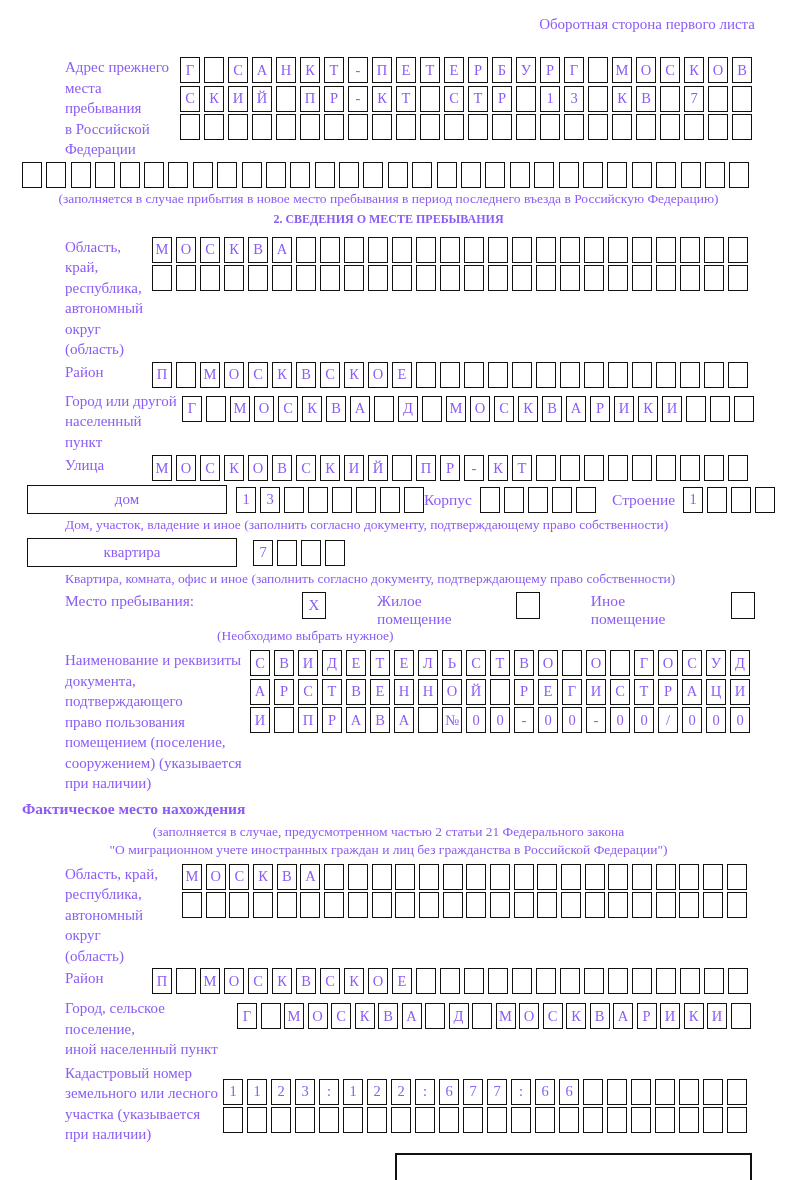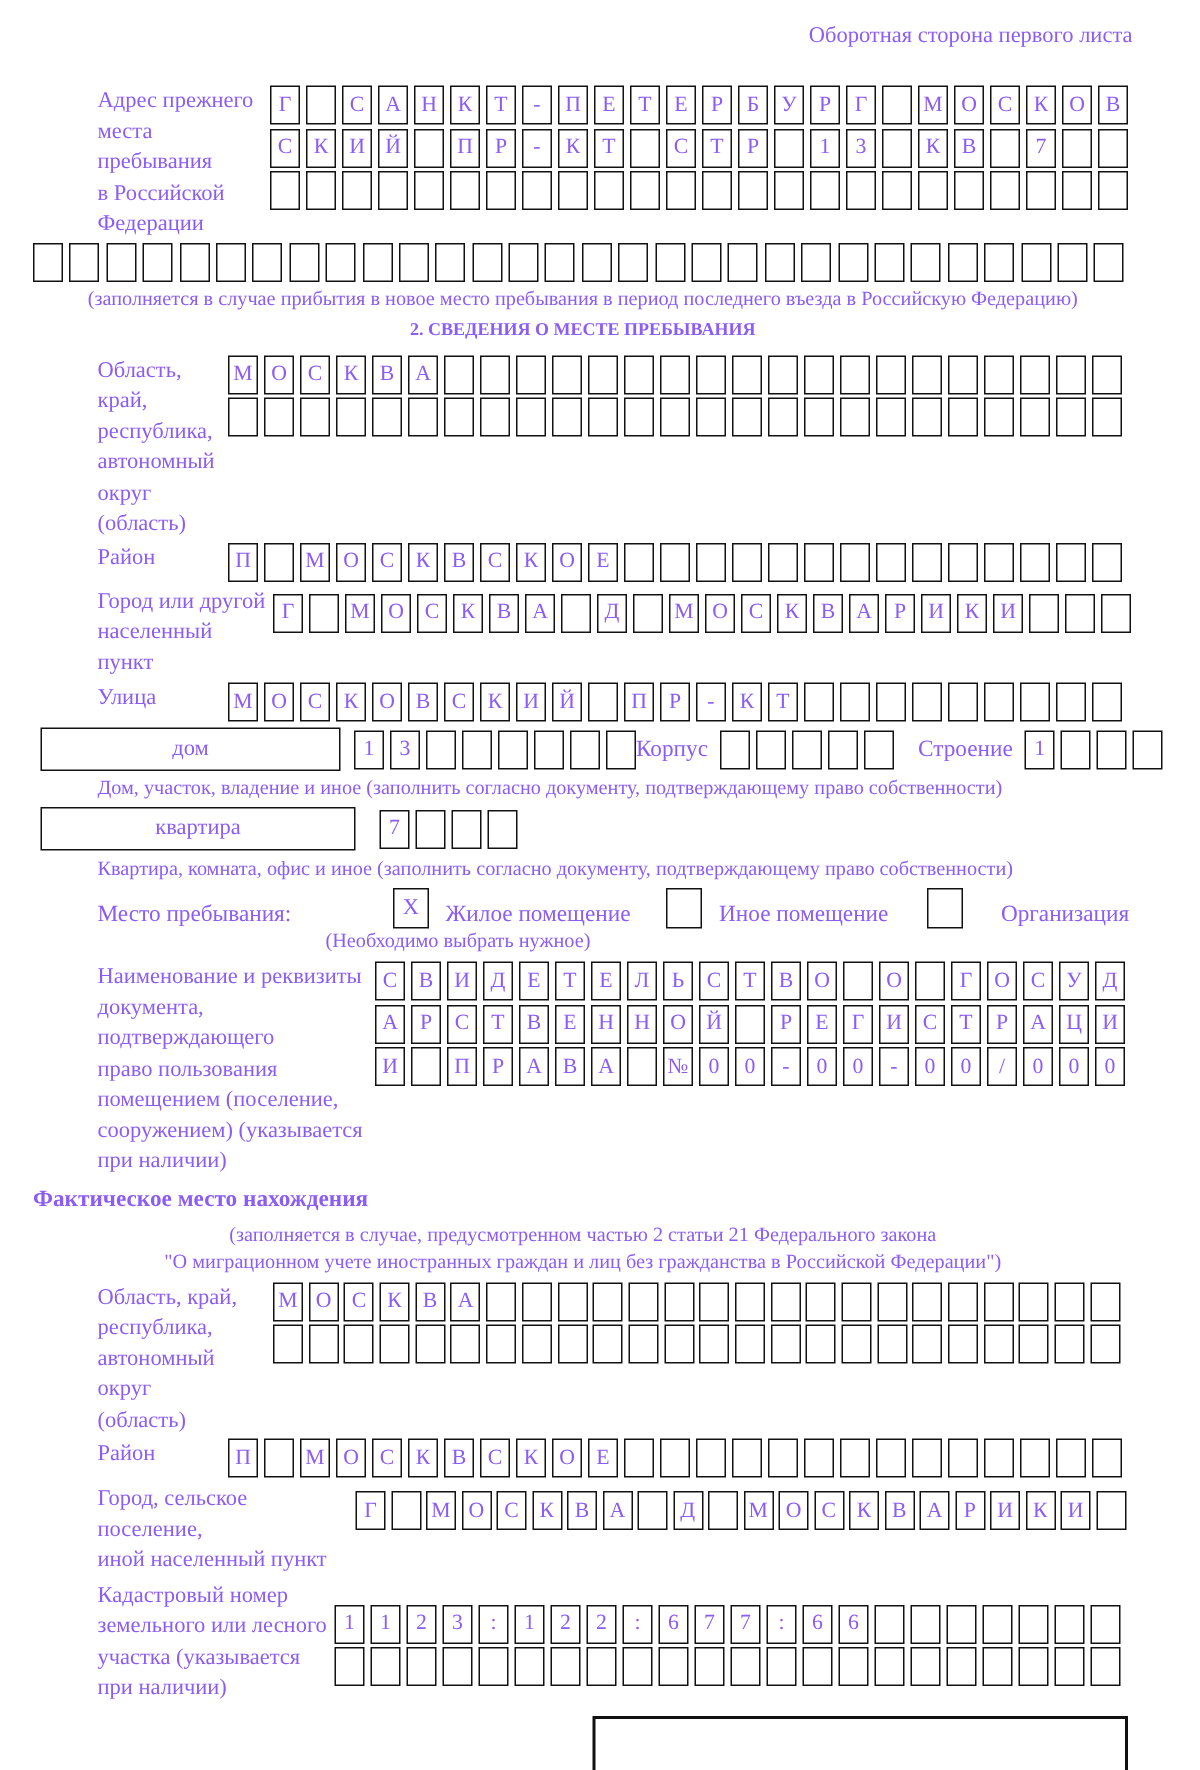--- a/index.html
+++ b/index.html
@@ -45,21 +45,21 @@
   .house-row, .apt-row { display: flex; align-items: center; }
   .labelbox {
     border: 1.8px solid #111; height: 29px;
     display: flex; align-items: center; justify-content: center;
     font-size: 15px; flex: none;
   }
   .dom-box { width: 200px; margin-left: 5px; margin-right: 9px; }
   .apt-box { width: 210px; margin-left: 5px; margin-right: 16px; }
   .inline-label { font-size: 15.5px; flex: none; }
 
-  .stay-row { display: flex; align-items: flex-end; font-size: 15.5px; }
+  .stay-row { display: flex; align-items: flex-start; font-size: 15.5px; gap: 40px; }
   .stay-label { padding-left: 43px; width: 240px; flex: none; }
   .checkbox {
     flex: none; width: 24px; height: 27px;
     border: 1.8px solid #111;
     display: flex; align-items: center; justify-content: center;
     font-size: 15px;
   }
   .opt-label { margin-left: 11px; }
 
   .stamp-box {

